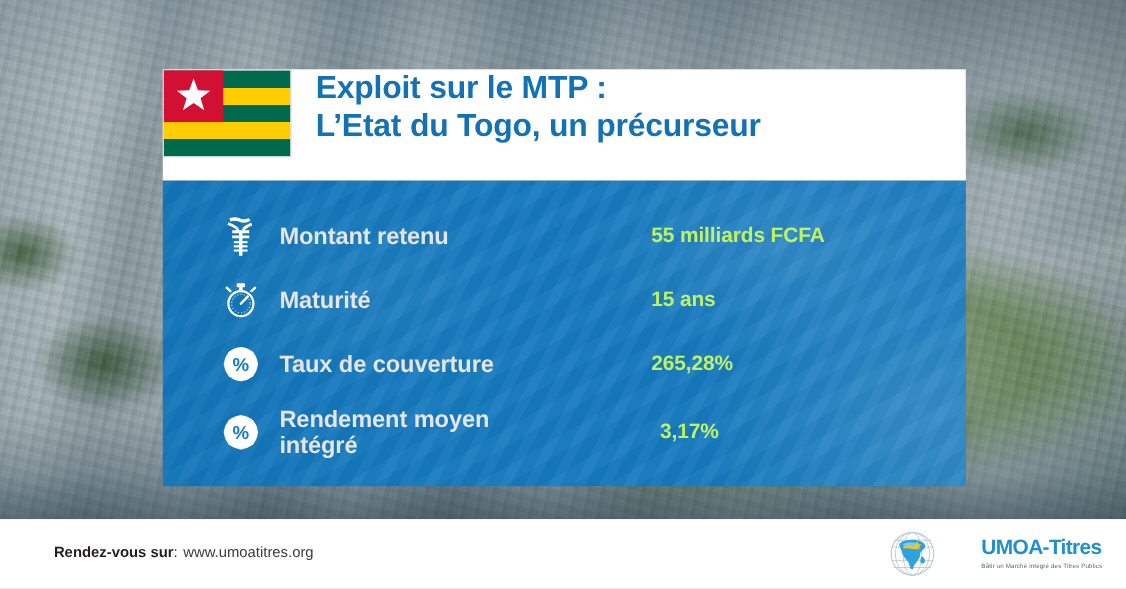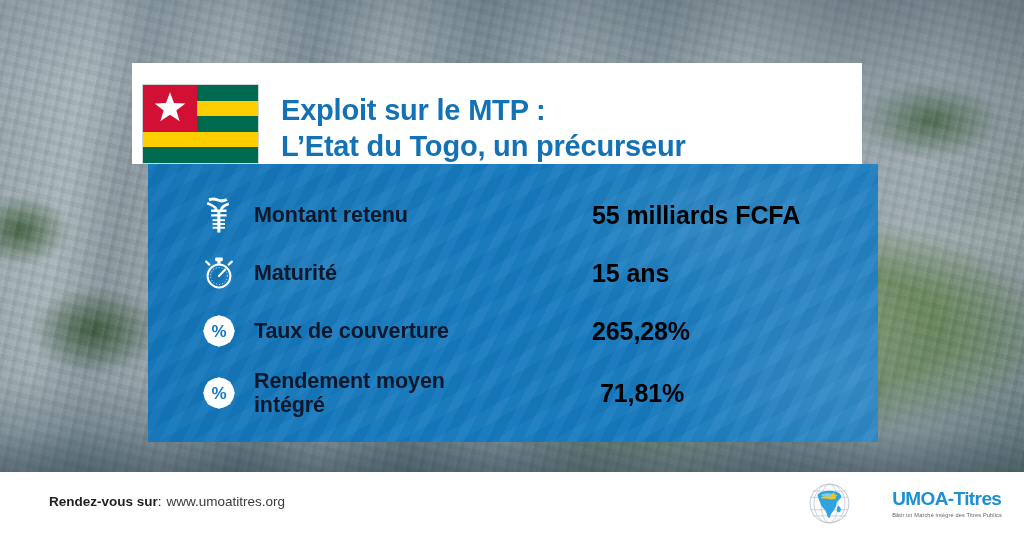--- a/index.html
+++ b/index.html
@@ -48,24 +48,24 @@
   .photo::after {
     content:""; position:absolute; inset:0;
     background:
       linear-gradient(185deg, rgba(55,72,80,.45) 0%, rgba(90,110,118,.22) 16%, rgba(255,255,255,0) 30%),
       linear-gradient(0deg, rgba(45,65,75,.55) 0%, rgba(60,85,95,.22) 9%, rgba(255,255,255,0) 20%),
       linear-gradient(76deg, rgba(255,255,255,0) 74%, rgba(175,185,188,.28) 80%, rgba(255,255,255,0) 90%);
   }
 
   
   .title-panel {
-    position:absolute; left:132px; top:63px; width:730px; height:101px;
+    position:absolute; left:148px; top:63px; width:730px; height:101px;
     background:#ffffff;
-    display:flex; align-items:flex-end;
-    padding-left:10px;
+    display:flex; align-items:flex-start;
+    padding-left:0;
     z-index:4;
   }
 
   
   .flag {
     position:relative; width:117px; height:80px; flex:0 0 auto;
     border:1px solid #cfd6d9;
     background:
       linear-gradient(180deg,
         #006a4e 0%,   #006a4e 20%,
@@ -123,29 +123,29 @@
     height:58px;
   }
   .stat-row.row-last { height:66px; align-items:center; }
 
   .stat-icon {
     width:42px; flex:0 0 42px;
     display:flex; align-items:center; justify-content:center;
     color:#ffffff;
   }
   .stat-label {
-    color:#0f172a; font-weight:bold; font-size:21.5px;
+    color:#e5e5e5; font-weight:bold; font-size:21.5px;
     line-height:1.12; letter-spacing:-0.1px;
     margin-left:14px;
     flex:0 0 auto;
     width:332px;
     white-space:pre-line;
   }
   .stat-value {
-    color:#000000; font-weight:bold; font-size:25px;
+    color:#bef264; font-weight:bold; font-size:19px;
     letter-spacing:-0.1px;
     flex:0 0 auto;
   }
   .v-amount { margin-left:6px; }
   .v-mat    { margin-left:6px;text-align:right; }
   .v-cov    { margin-left:6px;text-align:center; }
   .v-yield  { margin-left:14px; }
 
   
   .footer {
@@ -264,21 +264,21 @@
               <path d="M5 5 L6.9 6.9"></path>
                 <path d="M25.1 25.1 L27 27"></path>
               <path d="M27 5 L25.1 6.9"></path>
                 <path d="M6.9 25.1 L5 27"></path>
             </g>
             <text x="16" y="22.4" text-anchor="middle" font-family="Liberation Sans, sans-serif" font-size="17" font-weight="bold" fill="#1479BE">%</text>
           </svg>
         </div>
         <div class="stat-label">Rendement moyen
 intégré</div>
-        <div class="stat-value v-yield">71,81%</div>
+        <div class="stat-value v-yield">3,17%</div>
       </div>
 
     </div>
   </div>
 
   <div class="footer">
 
     <div class="footer-line">
       <span class="rv">Rendez-vous sur</span><span class="colon">:</span><span class="url">www.umoatitres.org</span>
     </div>

